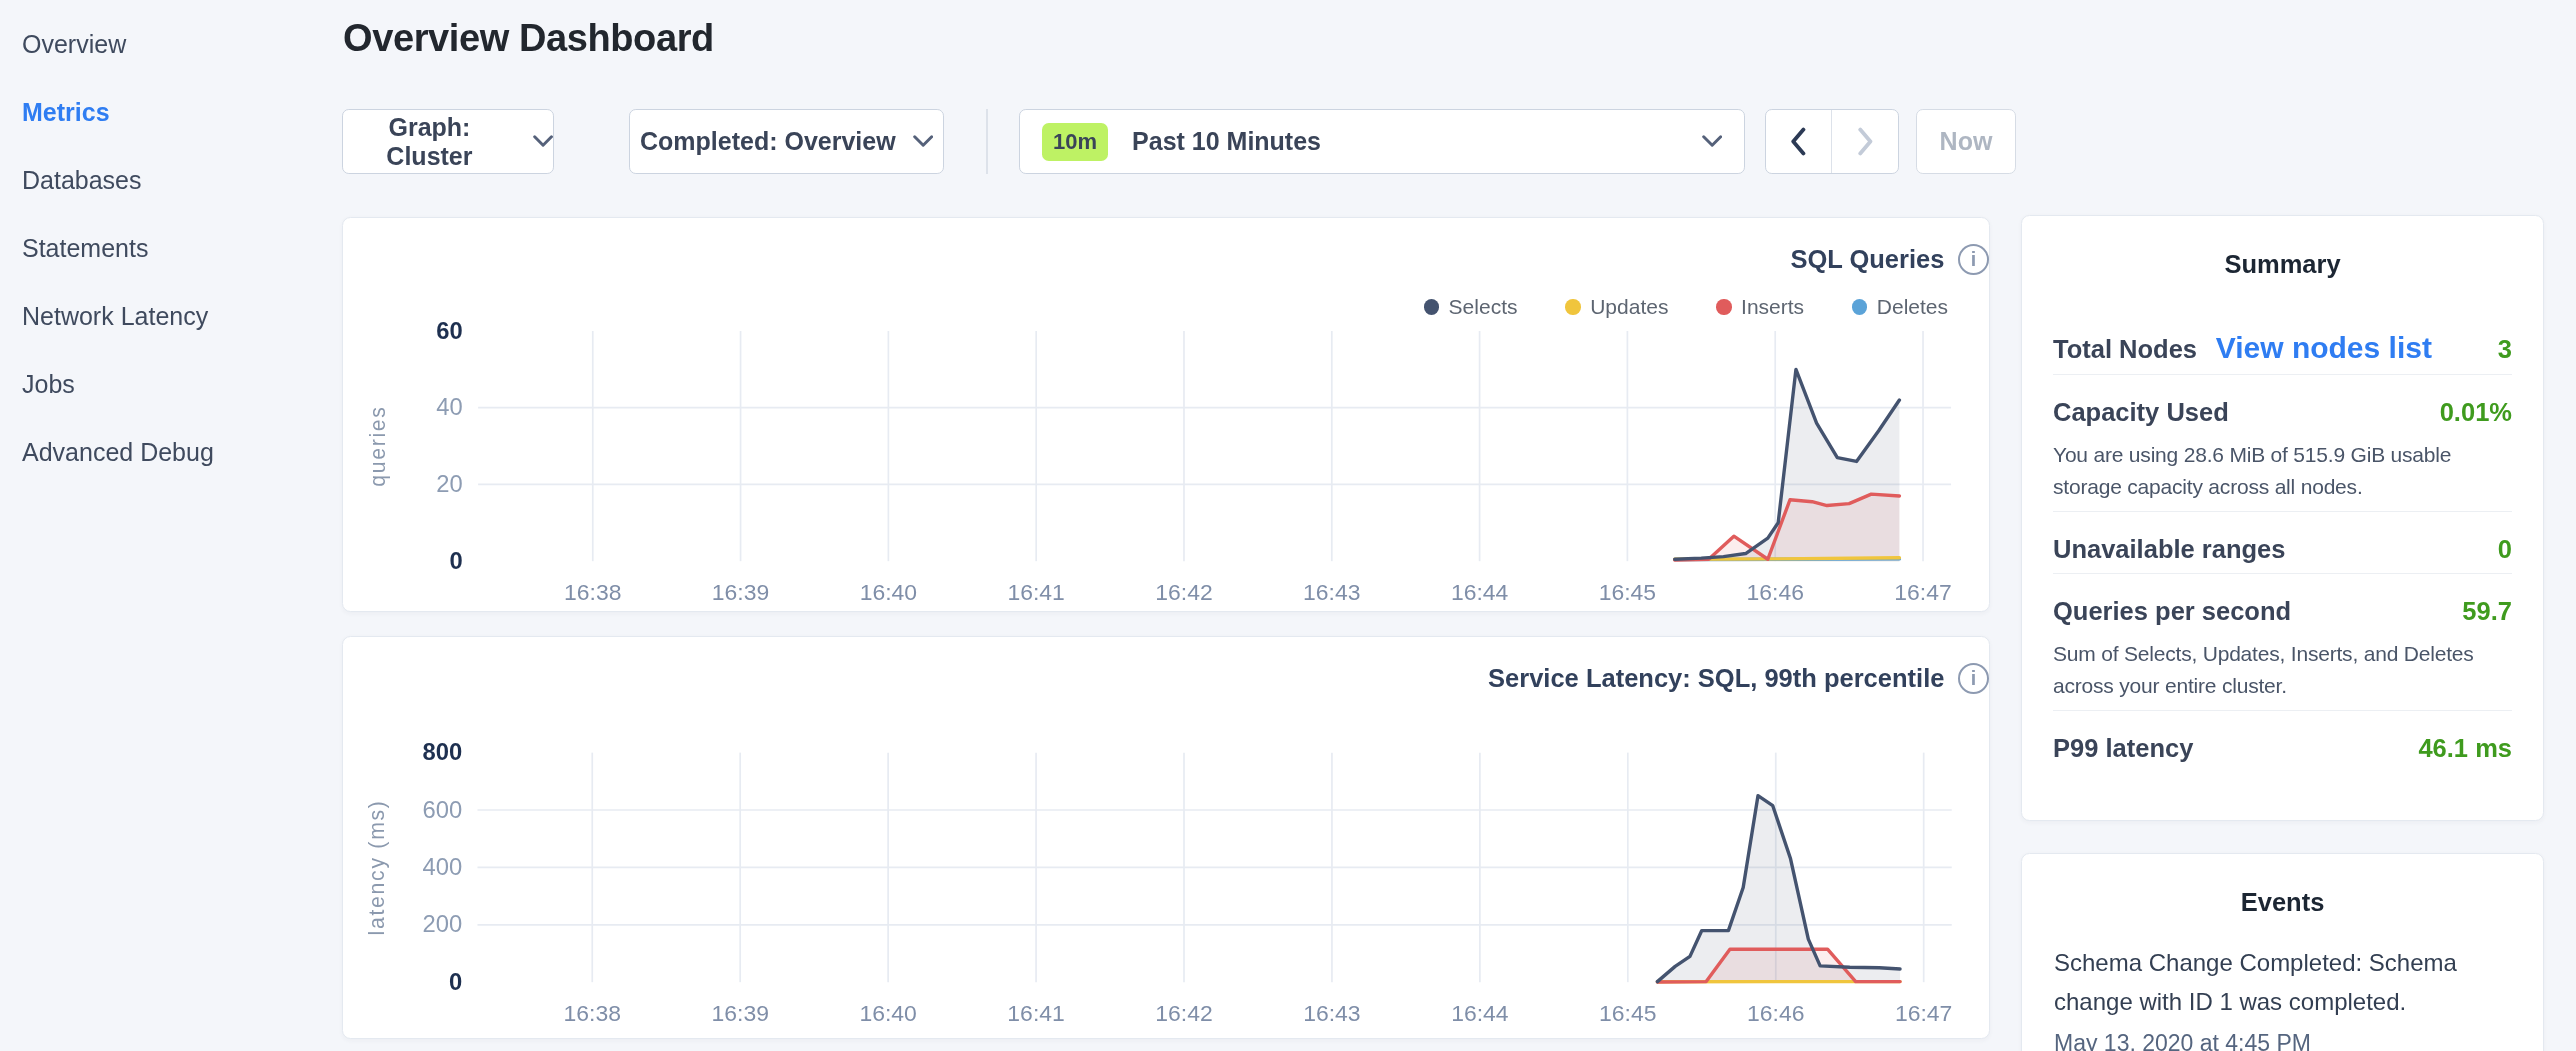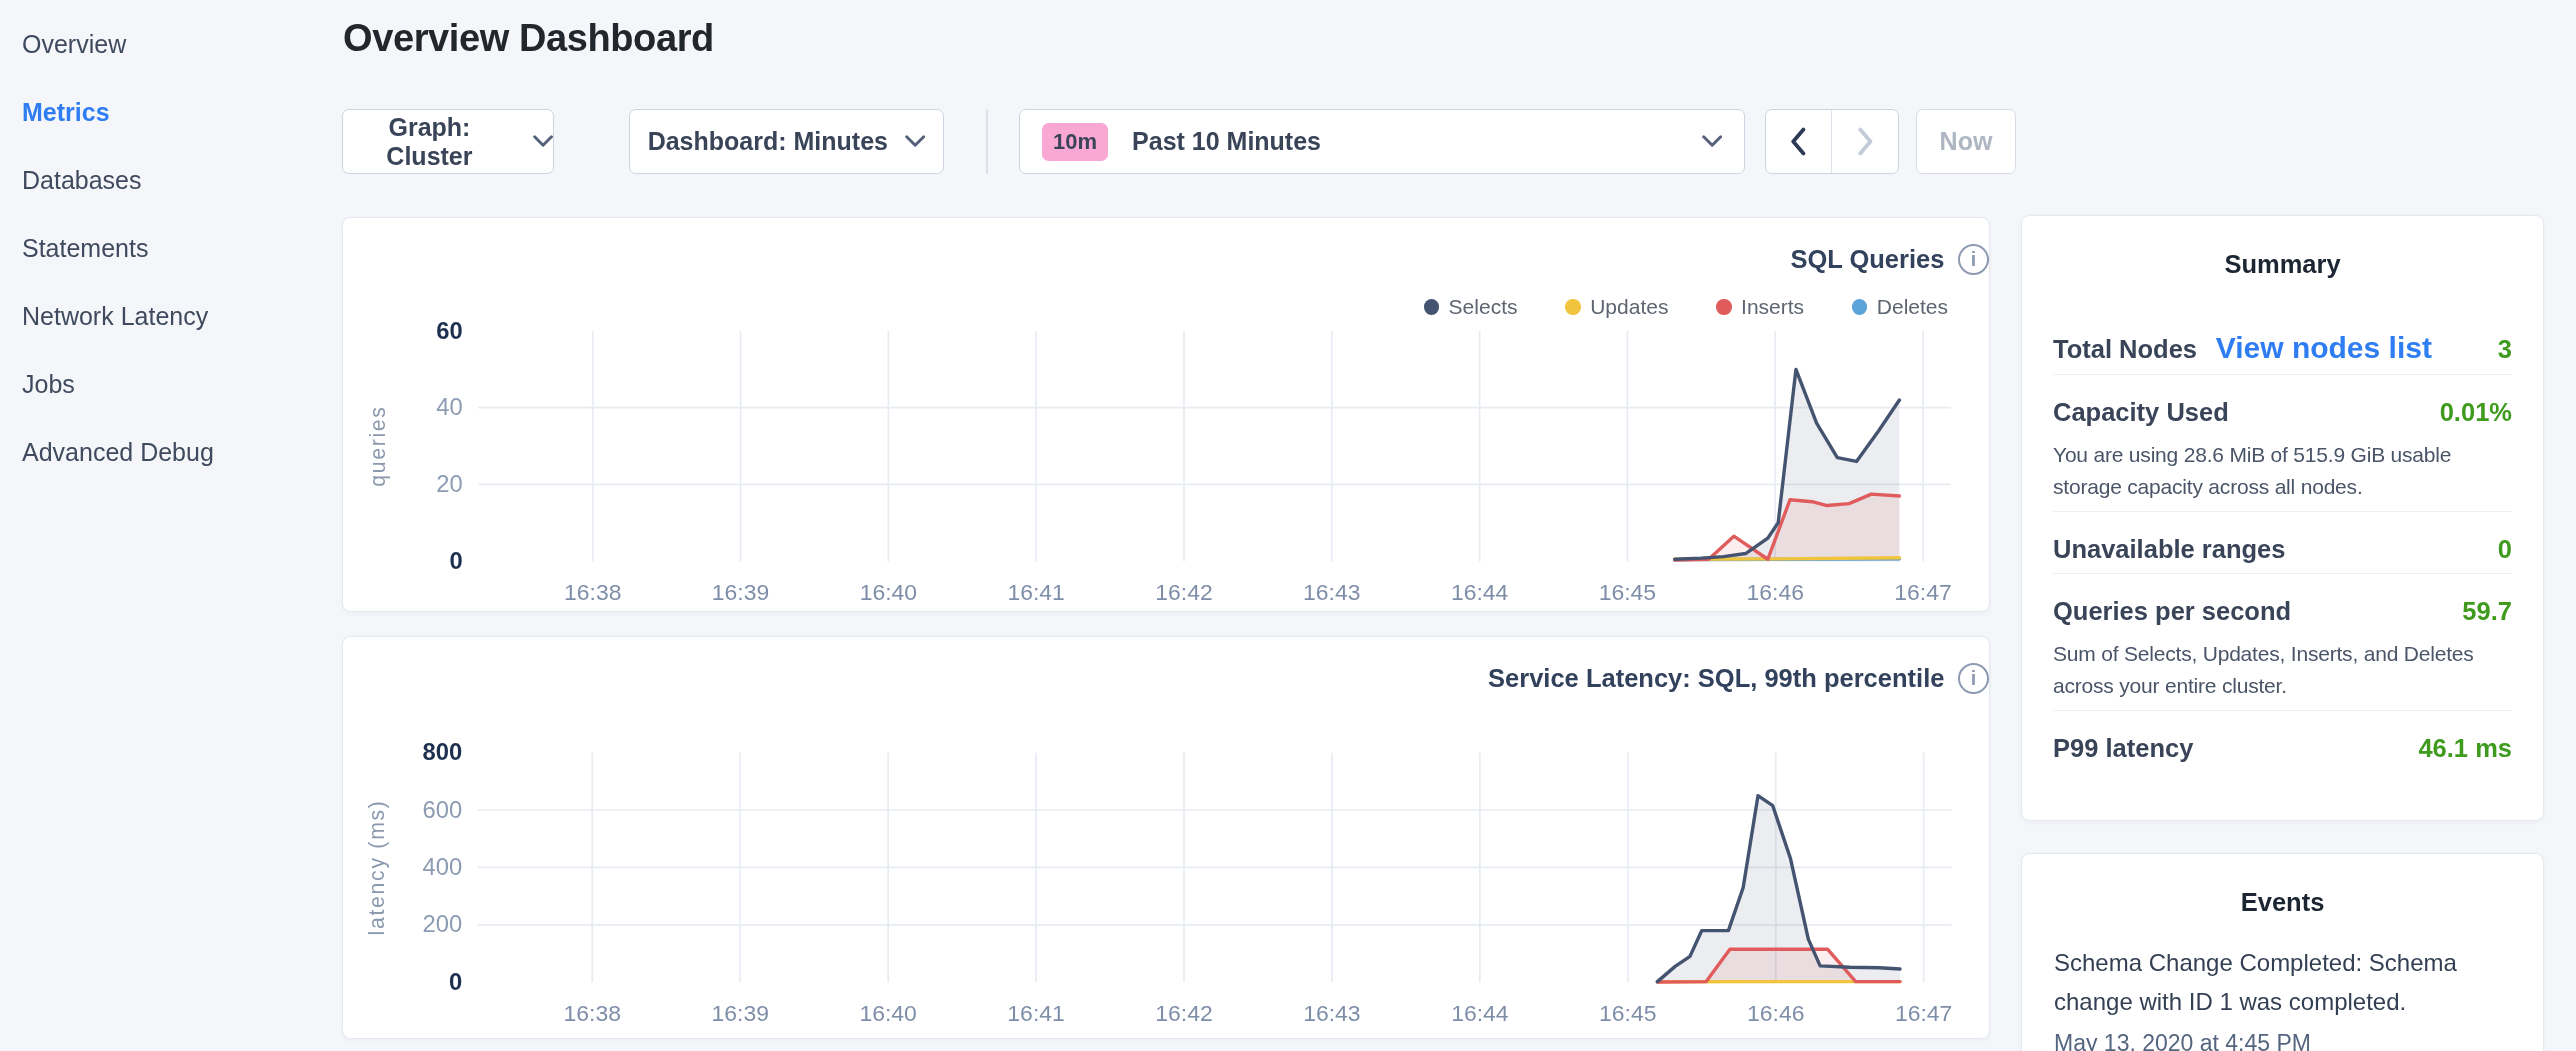--- a/index.html
+++ b/index.html
@@ -19,21 +19,21 @@
 
   
   .ctl { position:absolute; top:109px; height:65px; background:#fff;
          border:1.7px solid #ccd4e0; border-radius:6.8px; display:flex; align-items:center;
          font-size:25px; font-weight:bold; color:#3a4458; cursor:pointer; }
   .dd { justify-content:center; gap:17px; }
   .dd-graph { left:342px; width:212px; }
   .dd-dashboard { left:629px; width:315px; }
   .ctl-divider { position:absolute; top:109px; left:986px; width:1.7px; height:65px; background:#dde2ea; }
   .time-dd { left:1019px; width:726px; padding:0 22px; justify-content:flex-start; }
-  .time-badge { background:#f9a8d4; border-radius:6.8px; padding:6px 11px; font-size:22px;
+  .time-badge { background:#bef264; border-radius:6.8px; padding:6px 11px; font-size:22px;
                 font-weight:bold; color:#3a4458; margin-right:24px; }
   .time-label { flex:1; text-align:left; }
   .arrow-group { left:1765px; width:134px; padding:0; }
   .arrow-half { width:50%; height:100%; display:flex; align-items:center; justify-content:center; cursor:pointer; }
   .arrow-half.prev { border-right:1.7px solid #dde2ea; }
   .now-btn { left:1916px; width:100px; justify-content:center; color:#aeb6c2; border-color:#d6dce5; }
 
   
   .card { position:absolute; background:#fff; border:1.7px solid #e4e9f0; border-radius:8.5px;
           box-shadow:0 1.7px 4.3px rgba(40,55,80,0.04); }
@@ -87,21 +87,21 @@
   <h1 class="page-title">Overview Dashboard</h1>
 
   <button class="ctl dd dd-graph">
     <span>Graph: Cluster</span>
     <svg width="20.4" height="12.8" viewBox="0 0 24 15">
         <polyline points="2,2 12,12 22,2" fill="none" stroke="#55617a" stroke-width="3.5" stroke-linecap="round" stroke-linejoin="round"></polyline>
       </svg>
   </button>
 
   <button class="ctl dd dd-dashboard">
-    <span>Dashboard: Minutes</span>
+    <span>Completed: Overview</span>
     <svg width="20.4" height="12.8" viewBox="0 0 24 15">
         <polyline points="2,2 12,12 22,2" fill="none" stroke="#55617a" stroke-width="3.5" stroke-linecap="round" stroke-linejoin="round"></polyline>
       </svg>
   </button>
 
   <div class="ctl-divider"></div>
 
   <div class="ctl time-dd">
     <span class="time-badge">10m</span>
     <span class="time-label">Past 10 Minutes</span>

